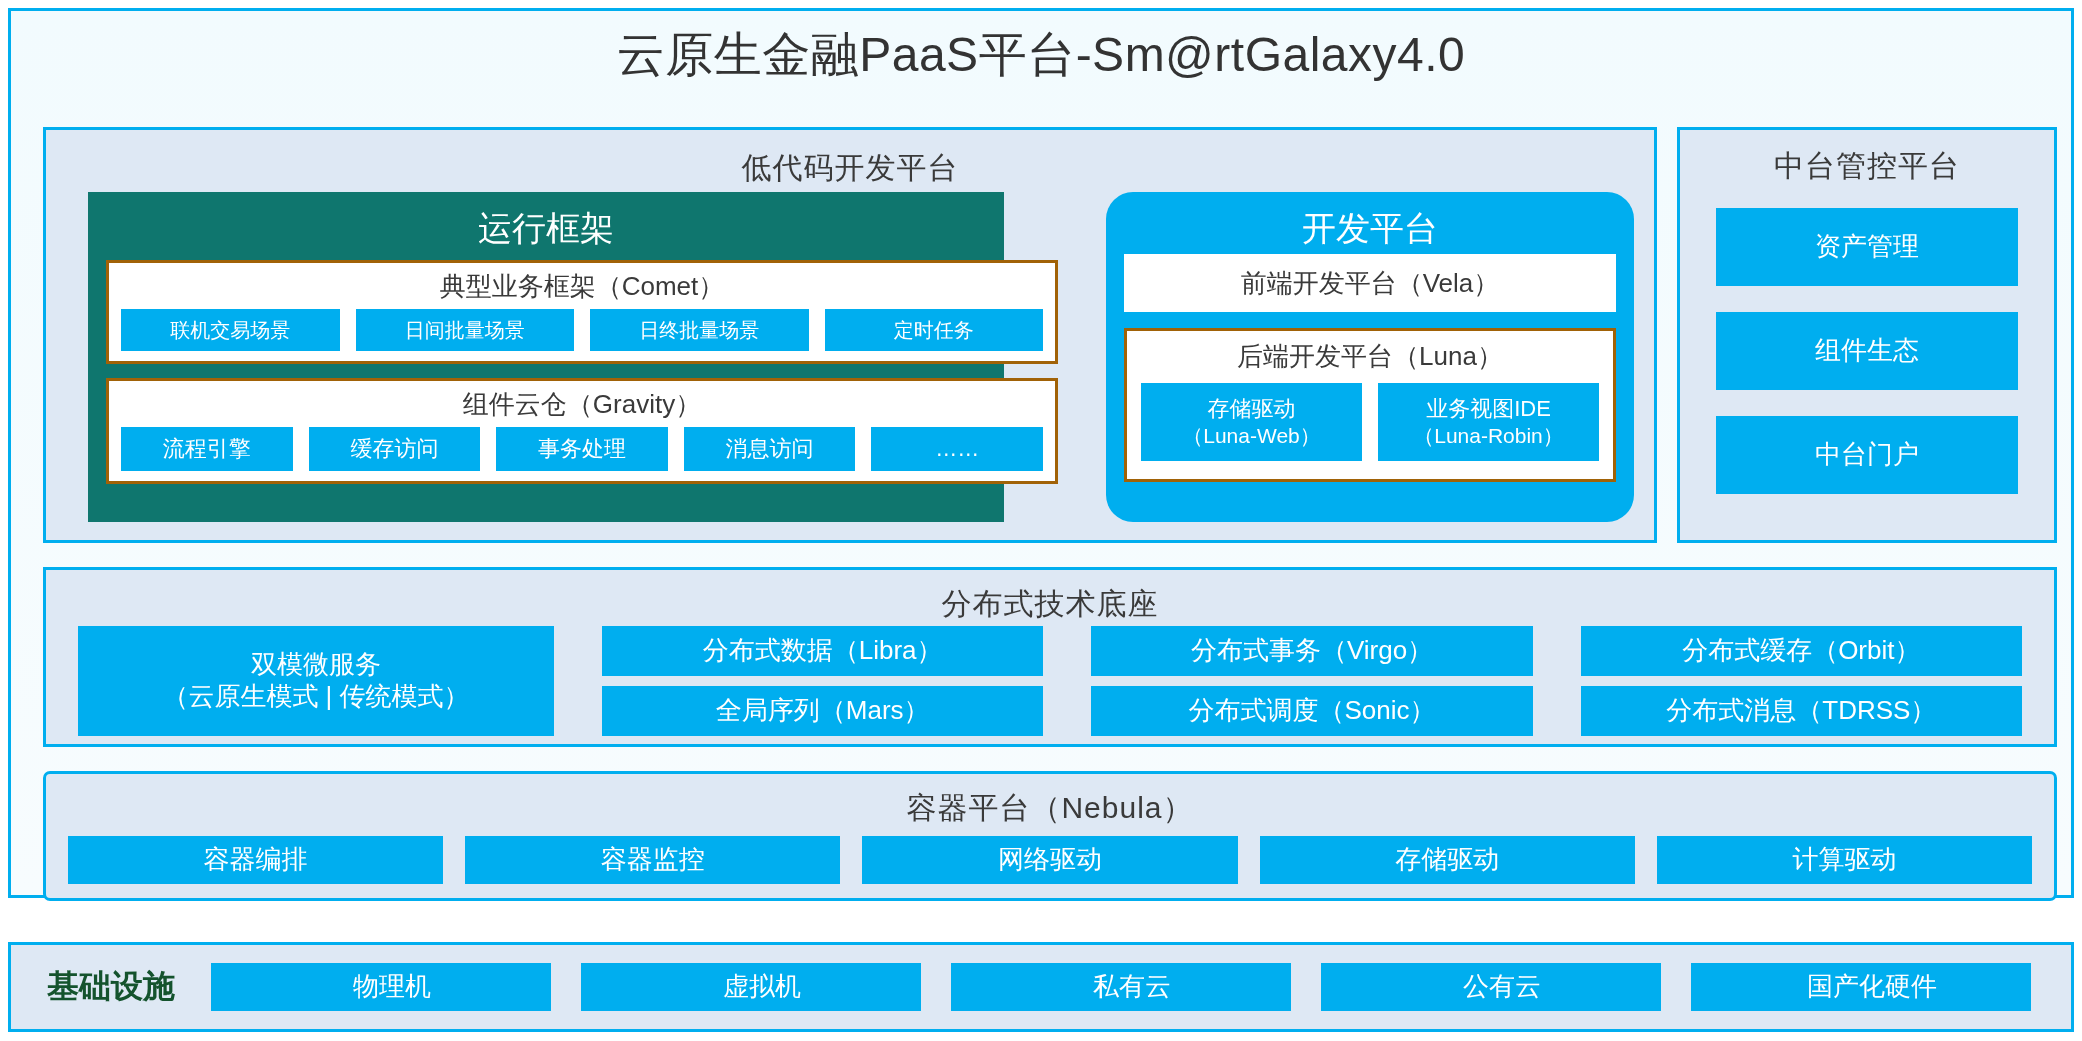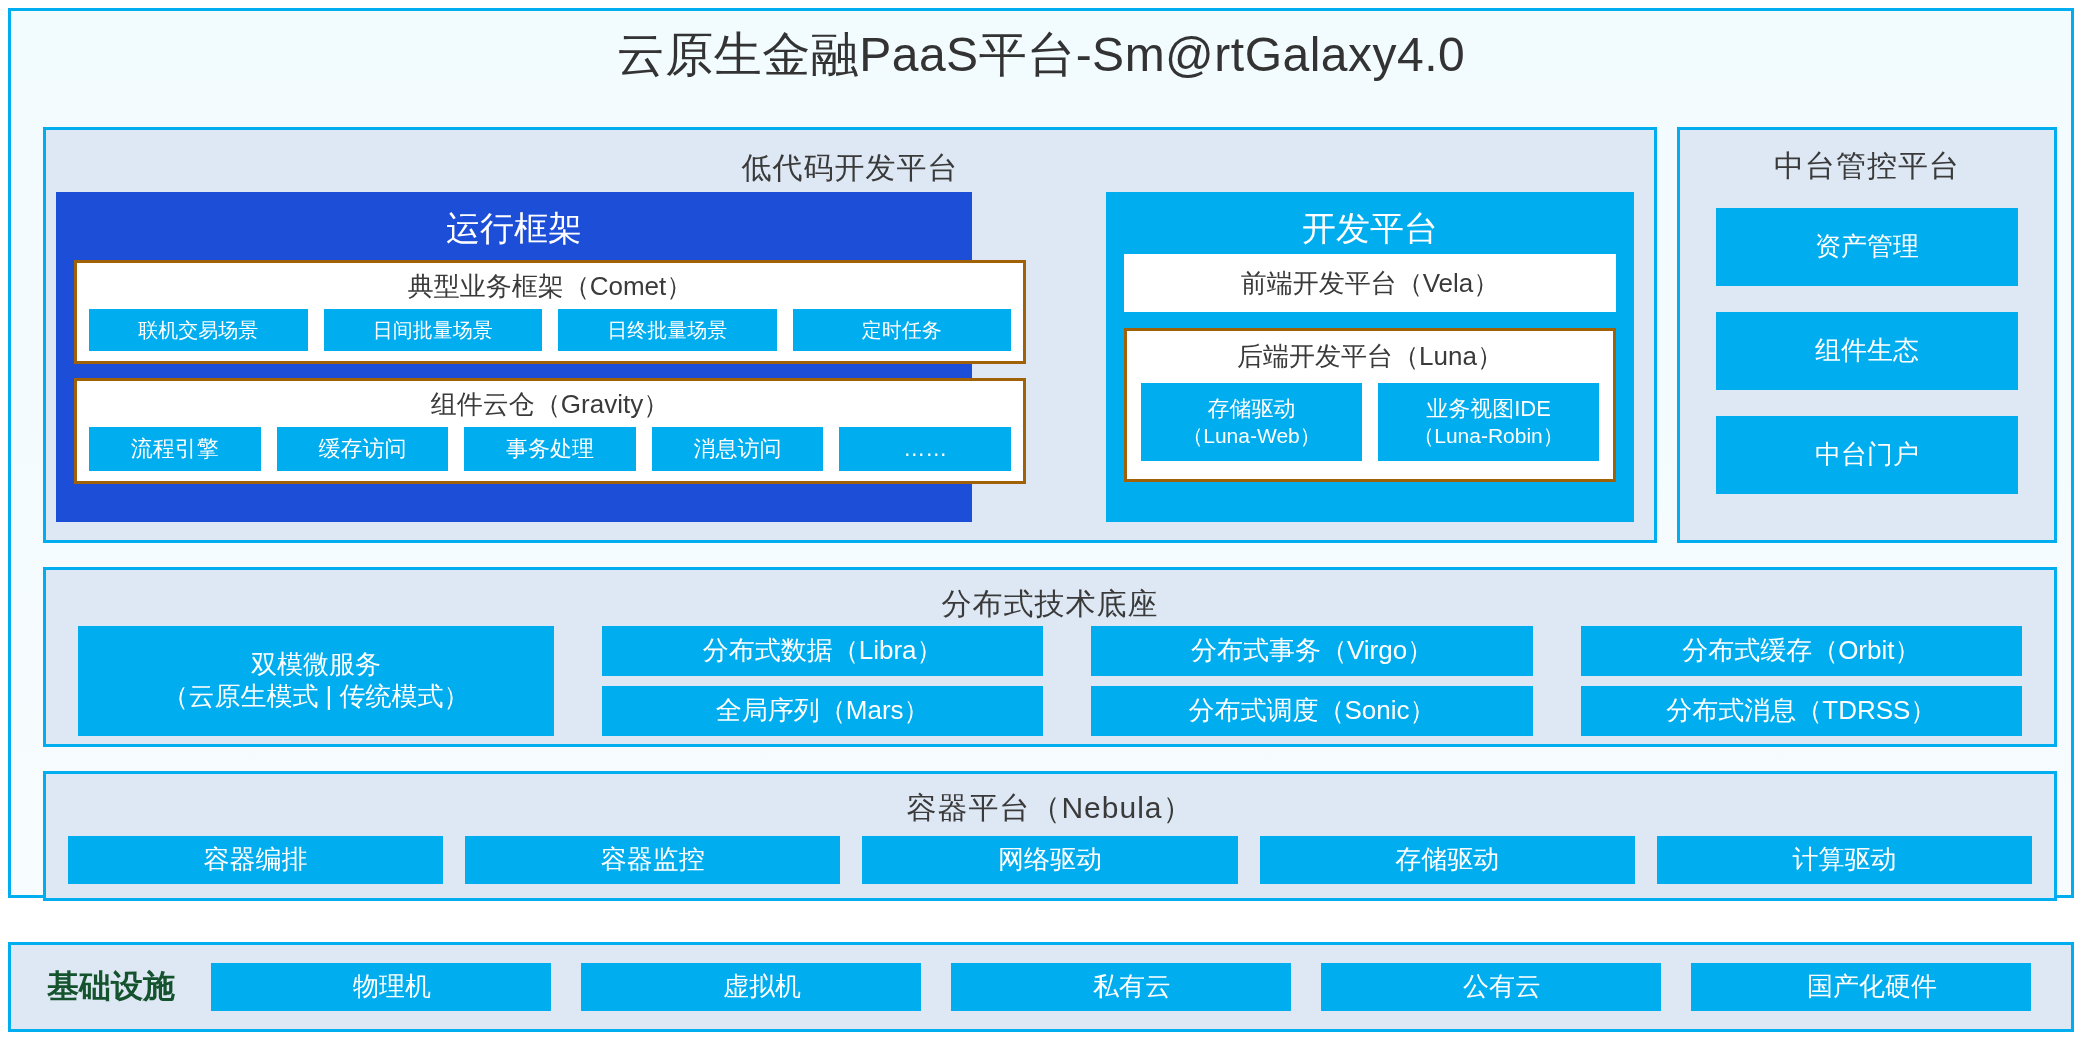--- a/index.html
+++ b/index.html
@@ -60,34 +60,34 @@
   #main-title{
     position:absolute;left:0;top:12px;width:100%;
     text-align:center;font-size:48px;color:#333333;letter-spacing:0.5px;
     font-weight:400;
   }
 
   
   #lowcode-panel{position:absolute;left:32px;top:116px;width:1614px;height:416px;}
   #lowcode-title{margin-top:18px;}
 
-  #runtime-box{position:absolute;left:10px;top:62px;width:916px;height:330px;background:#1d4ed8;box-sizing:border-box;}
+  #runtime-box{position:absolute;left:42px;top:62px;width:916px;height:330px;background:#0f766e;box-sizing:border-box;}
   #runtime-title{text-align:center;color:#fff;font-size:34px;padding-top:14px;}
 
   #comet-box{position:absolute;left:18px;top:68px;width:952px;height:104px;}
   #comet-title{font-size:26px;padding-top:6px;}
   .comet-row{position:absolute;left:12px;top:46px;right:12px;display:flex;gap:16px;}
   .comet-row .bluebox{height:42px;font-size:20px;flex:1;}
 
   #gravity-box{position:absolute;left:18px;top:186px;width:952px;height:106px;}
   #gravity-title{font-size:26px;padding-top:6px;}
   .gravity-row{position:absolute;left:12px;top:46px;right:12px;display:flex;gap:16px;}
   .gravity-row .bluebox{height:44px;font-size:22px;flex:1;}
 
-  #devplat-box{position:absolute;left:1060px;top:62px;width:528px;height:330px;background:#00AEEF;box-sizing:border-box;}
+  #devplat-box{position:absolute;left:1060px;top:62px;width:528px;height:330px;background:#00AEEF;box-sizing:border-box;border-radius:27px;}
   #devplat-title{text-align:center;color:#fff;font-size:34px;padding-top:14px;}
   #vela-box{position:absolute;left:18px;top:62px;width:492px;height:58px;display:flex;align-items:center;justify-content:center;font-size:26px;}
   #luna-box{position:absolute;left:18px;top:136px;width:492px;height:154px;}
   #luna-title{font-size:26px;padding-top:8px;}
   .luna-row{position:absolute;left:14px;top:52px;right:14px;display:flex;gap:16px;}
   .luna-row .bluebox{height:78px;font-size:22px;flex:1;flex-direction:column;}
   .luna-row .bluebox .l2{font-size:21px;}
 
   
   #control-panel{position:absolute;left:1666px;top:116px;width:380px;height:416px;}
@@ -98,21 +98,21 @@
   
   #dist-panel{position:absolute;left:32px;top:556px;width:2014px;height:180px;}
   #dist-title{margin-top:14px;}
   #dist-grid{position:absolute;left:32px;top:56px;right:32px;display:flex;gap:48px;}
   #dist-dual{width:476px;}
   #dist-dual .bluebox{height:110px;font-size:26px;flex-direction:column;}
   .dist-col{flex:1;display:flex;flex-direction:column;gap:10px;}
   .dist-col .bluebox{height:50px;font-size:26px;}
 
   
-  #container-panel{position:absolute;left:32px;top:760px;width:2014px;height:130px;}
+  #container-panel{position:absolute;left:32px;top:760px;width:2014px;height:130px;border-radius:7px;}
   #container-title{margin-top:14px;}
   #container-row{position:absolute;left:22px;top:62px;right:22px;display:flex;gap:22px;}
   #container-row .bluebox{height:48px;font-size:26px;flex:1;}
 
   
   #infra-panel{position:absolute;left:8px;top:942px;width:2066px;height:90px;display:flex;align-items:center;}
   #infra-label{
     width:200px;text-align:center;font-size:32px;font-weight:bold;color:#14532d;
   }
   #infra-row{flex:1;display:flex;gap:30px;padding-right:40px;}

